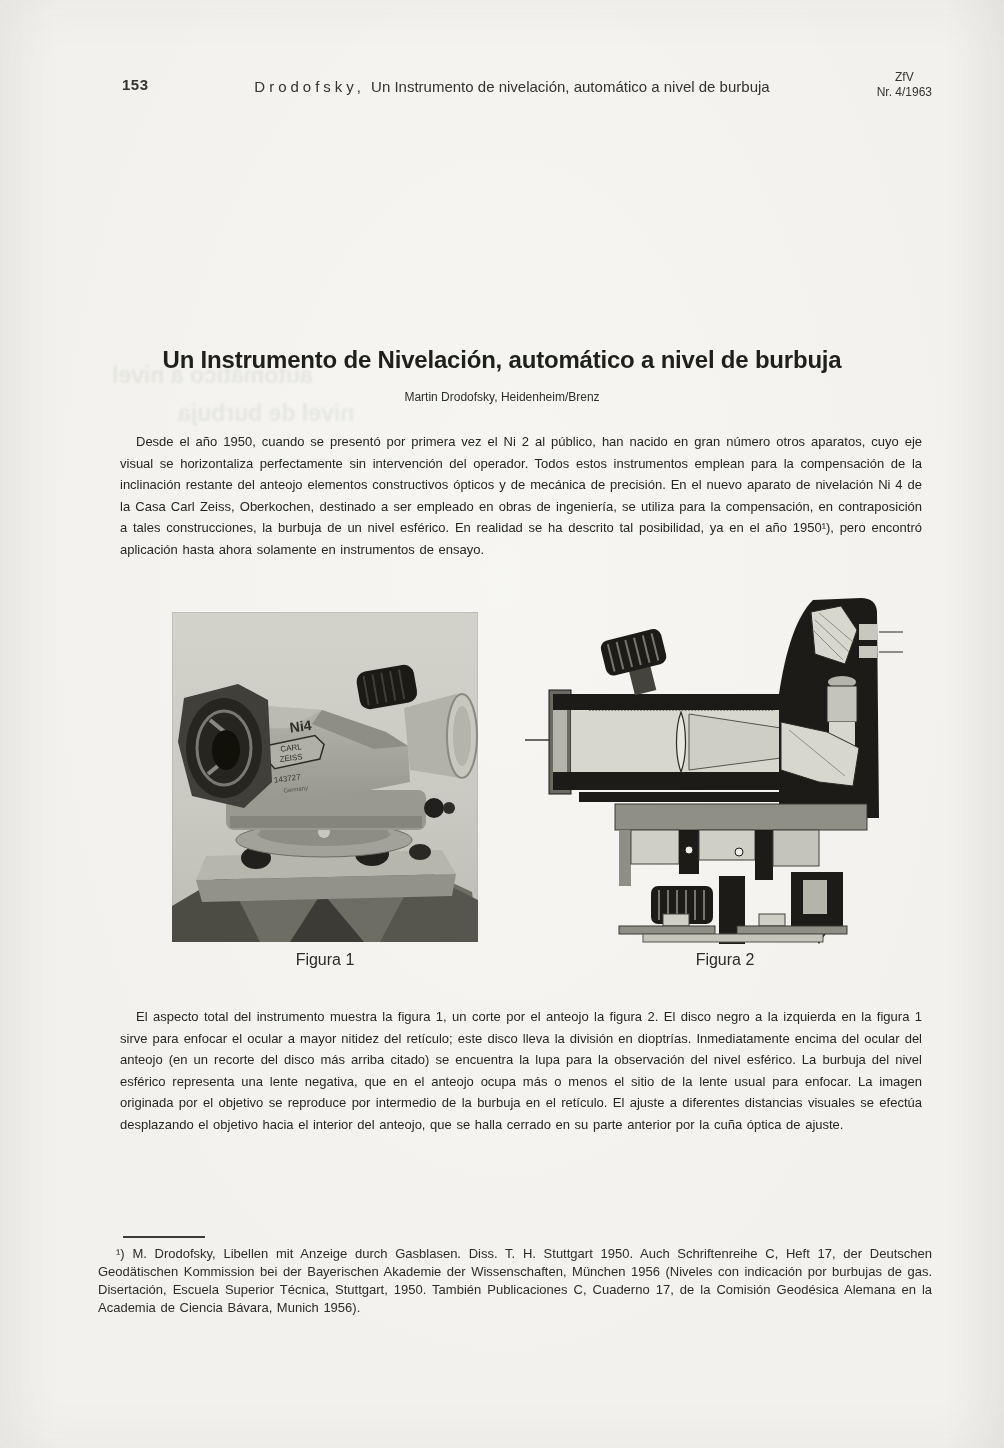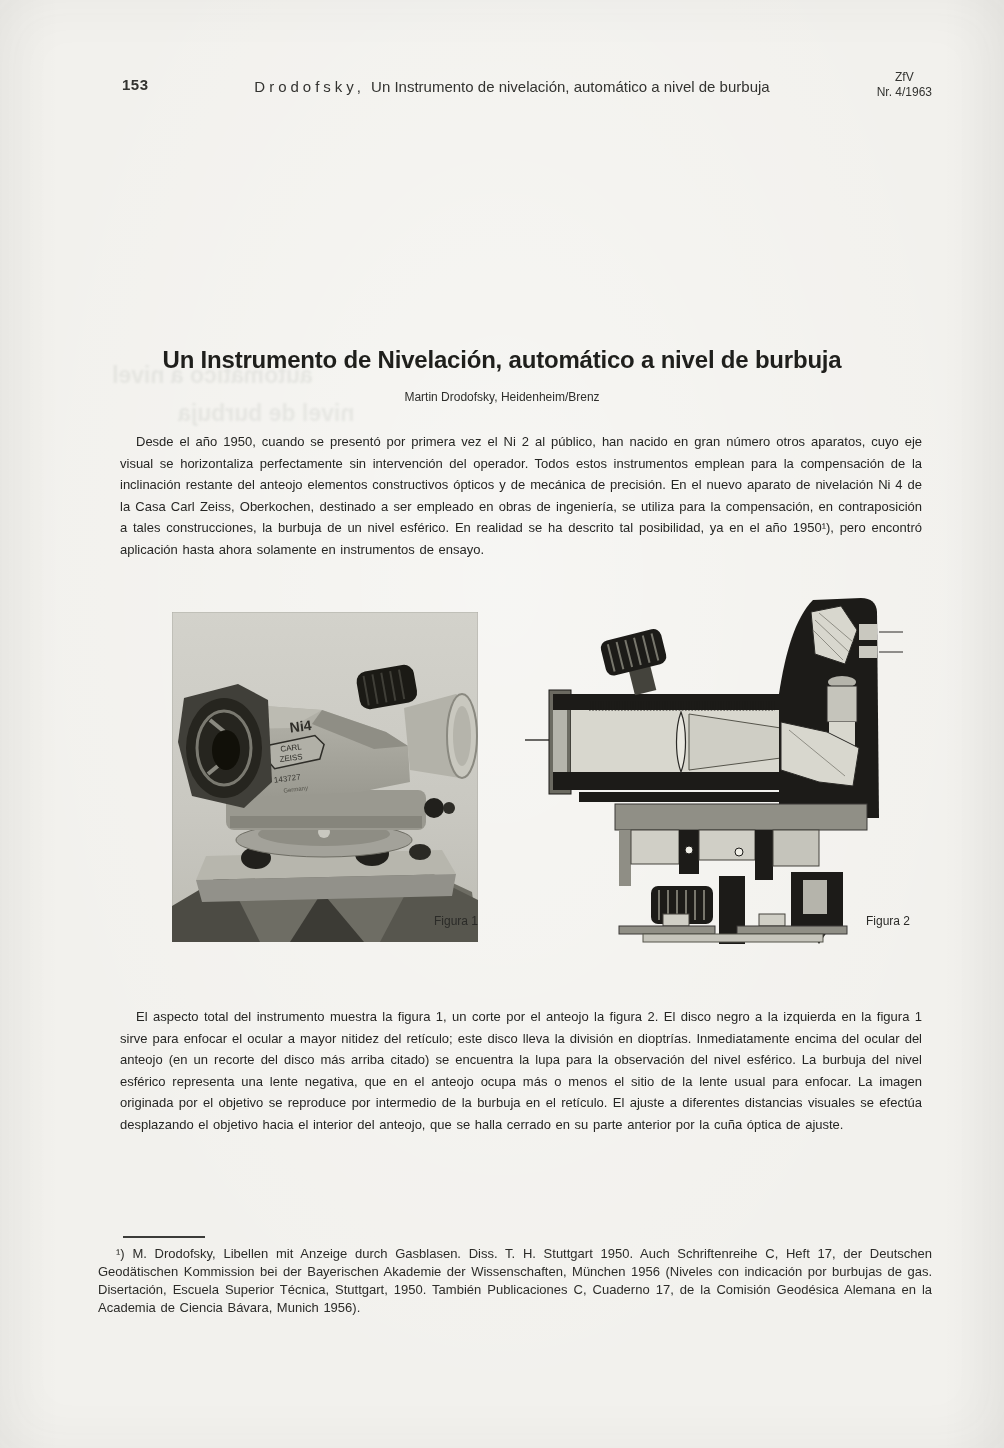--- a/index.html
+++ b/index.html
@@ -27,21 +27,21 @@
   .title{top:346px;left:60px;width:884px;text-align:center;font-size:24px;font-weight:bold;letter-spacing:-0.2px;color:#1f1f1c;}
   .author{top:390px;left:60px;width:884px;text-align:center;font-size:12px;color:#2e2e2b;}
   
   .bodytxt{font-size:13px;line-height:21.5px;text-align:justify;word-spacing:1px;color:#262624;}
   .p1{top:431px;left:120px;width:802px;}
   .p23{top:1006px;left:120px;width:802px;}
   .bodytxt p{margin:0;text-indent:16px;}
   
   .fig1{left:172px;top:612px;width:306px;height:330px;}
   .fig2{left:523px;top:590px;width:382px;height:356px;}
-  .cap{top:914px;width:306px;text-align:right;font-size:12px;color:#2b2b28;}
+  .cap{top:951px;width:306px;text-align:center;font-size:16px;color:#2b2b28;}
   .cap1{left:172px;}
   .cap2{left:540px;width:370px;}
   
   .fnrule{top:1236px;left:123px;width:82px;height:2px;background:#3c3c39;}
   .fn{top:1245px;left:98px;width:834px;font-size:13px;line-height:18px;text-align:justify;word-spacing:1px;color:#2c2c29;}
   .fn p{margin:0;text-indent:18px;}
   
   .ghost{transform:scaleX(-1);opacity:.12;filter:blur(1.3px);font-weight:bold;color:#7d857c;white-space:nowrap;}
   .g1{top:362px;left:112px;font-size:23px;}
   .g2{top:400px;left:178px;font-size:23px;}

